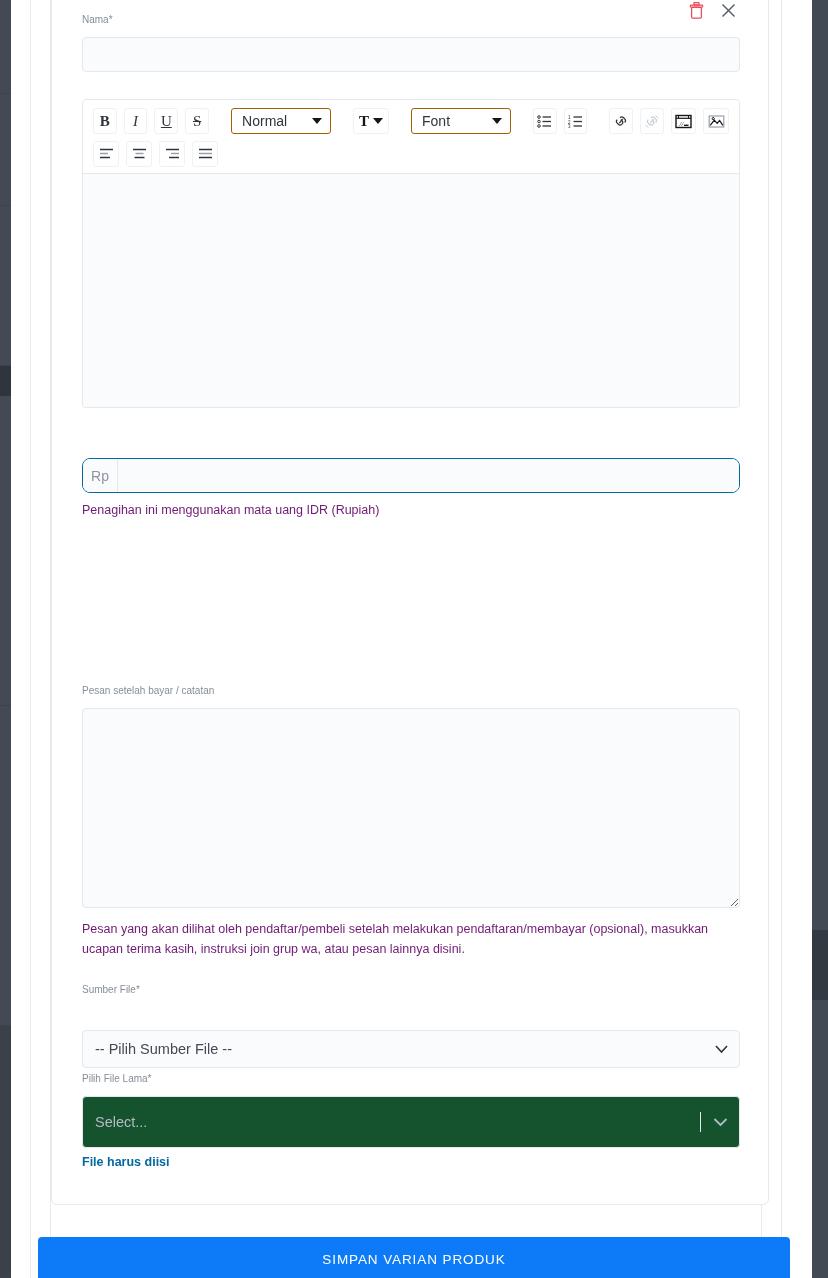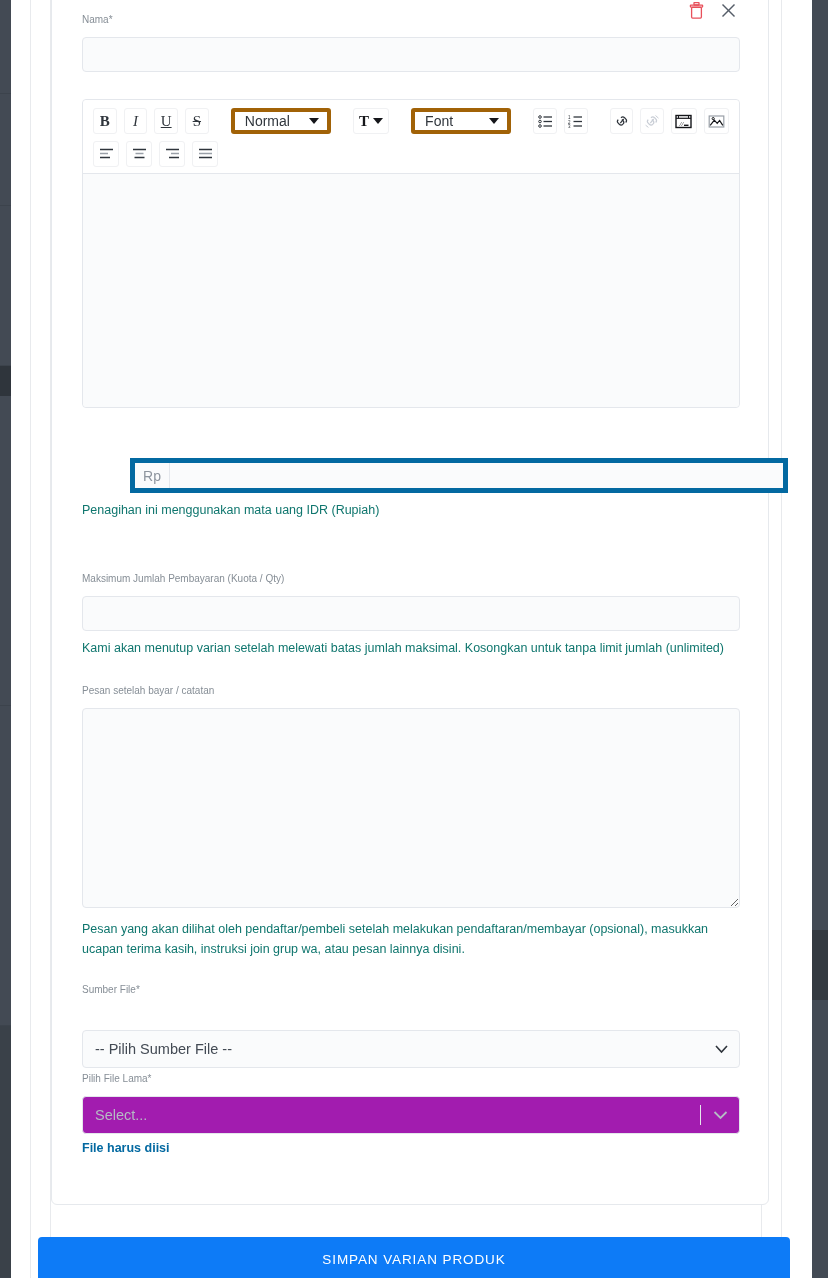--- a/index.html
+++ b/index.html
@@ -69,21 +69,21 @@
     border-radius: 4px;
     font-size: 14px;
     color: #434a54;
     padding: 0 12px;
     outline: none;
     font-family: "Liberation Sans", sans-serif;
   }
 
   .help-text {
     font-size: 12.5px;
-    color: #0f766e;
+    color: #701a75;
     line-height: 20px;
     margin-top: 7px;
   }
 
   .error-text {
     font-size: 12.5px;
     color: #0369a1;
     font-weight: 700;
     line-height: 16px;
     margin-top: 6px;
@@ -127,21 +127,21 @@
     font-family: "Liberation Serif", serif;
     padding: 0;
   }
   .ql-btn.wide { width: 28px; }
   .ql-btn.disabled { color: #c9ced6; }
 
   .ql-gap { width: 9px; }
 
   .ql-select {
     height: 26px;
-    border: 4px solid #a16207;
+    border: 1px solid #a16207;
     border-radius: 3px;
     background: #ffffff;
     display: flex; align-items: center; justify-content: space-between;
     padding: 0 8px 0 10px;
     cursor: pointer;
     font-size: 14px;
     color: #2f353c;
   }
   .ql-select.normal { width: 108px; }
   .ql-select.font   { width: 108px; }
@@ -174,25 +174,24 @@
   }
 
   
   svg { display: block; }
 
   
   .input-group {
     display: flex;
     width: 100%;
     height: 35px;
-    border: 5px solid #0369a1;
-    border-radius: 0;
+    border: 1px solid #0369a1;
+    border-radius: 8px;
     overflow: hidden;
     background: #fafbfc;
-    margin-left: 48px;
   }
   .input-group .addon {
     width: 35px;
     display: flex; align-items: center; justify-content: center;
     font-size: 14px; color: #8d949e;
     border-right: 1px solid #e4e7ec;
     background: #fafbfc;
   }
   .input-group .gi {
     flex: 1; border: none; background: #fafbfc;
@@ -228,22 +227,22 @@
     cursor: pointer;
   }
   .sel-chev {
     position: absolute; right: 12px; top: 50%;
     transform: translateY(-50%);
     pointer-events: none;
   }
 
   
   .rs-control {
-    width: 100%; height: 38px;
-    background: #a21caf;
+    width: 100%; height: 52px;
+    background: #14532d;
     border: 1px solid #e4e7ec;
     border-radius: 4px;
     display: flex; align-items: center;
     cursor: text;
   }
   .rs-value {
     flex: 1; padding: 0 12px;
     font-size: 14.5px; color: #b5bbc4;
   }
   .rs-sep { width: 1px; height: 20px; background: #e4e7ec; }
@@ -459,25 +458,20 @@
     </div>
 
     <div class="field" style="top:469px">
       <div class="input-group">
         <span class="addon">Rp</span>
         <input class="gi" type="text" placeholder="" style="">
       </div>
       <div class="help-text">Penagihan ini menggunakan mata uang IDR (Rupiah)</div>
     </div>
 
-    <div class="field" style="top:581px">
-      <div class="fld-label">Maksimum Jumlah Pembayaran (Kuota / Qty)</div>
-      <input class="text-input" type="text" placeholder="" style="">
-      <div class="help-text">Kami akan menutup varian setelah melewati batas jumlah maksimal. Kosongkan untuk tanpa limit jumlah (unlimited)</div>
-    </div>
 
     <div class="field" style="top:693px">
       <div class="fld-label">Pesan setelah bayar / catatan</div>
       <textarea class="area" placeholder="" style=""></textarea>
       <div class="help-text">Pesan yang akan dilihat oleh pendaftar/pembeli setelah melakukan pendaftaran/membayar (opsional), masukkan ucapan terima kasih, instruksi join grup wa, atau pesan lainnya disini.</div>
     </div>
 
     <div class="field" style="top:992px">
       <div class="fld-label">Sumber File*</div>
       <div class="native-select-wrap">

